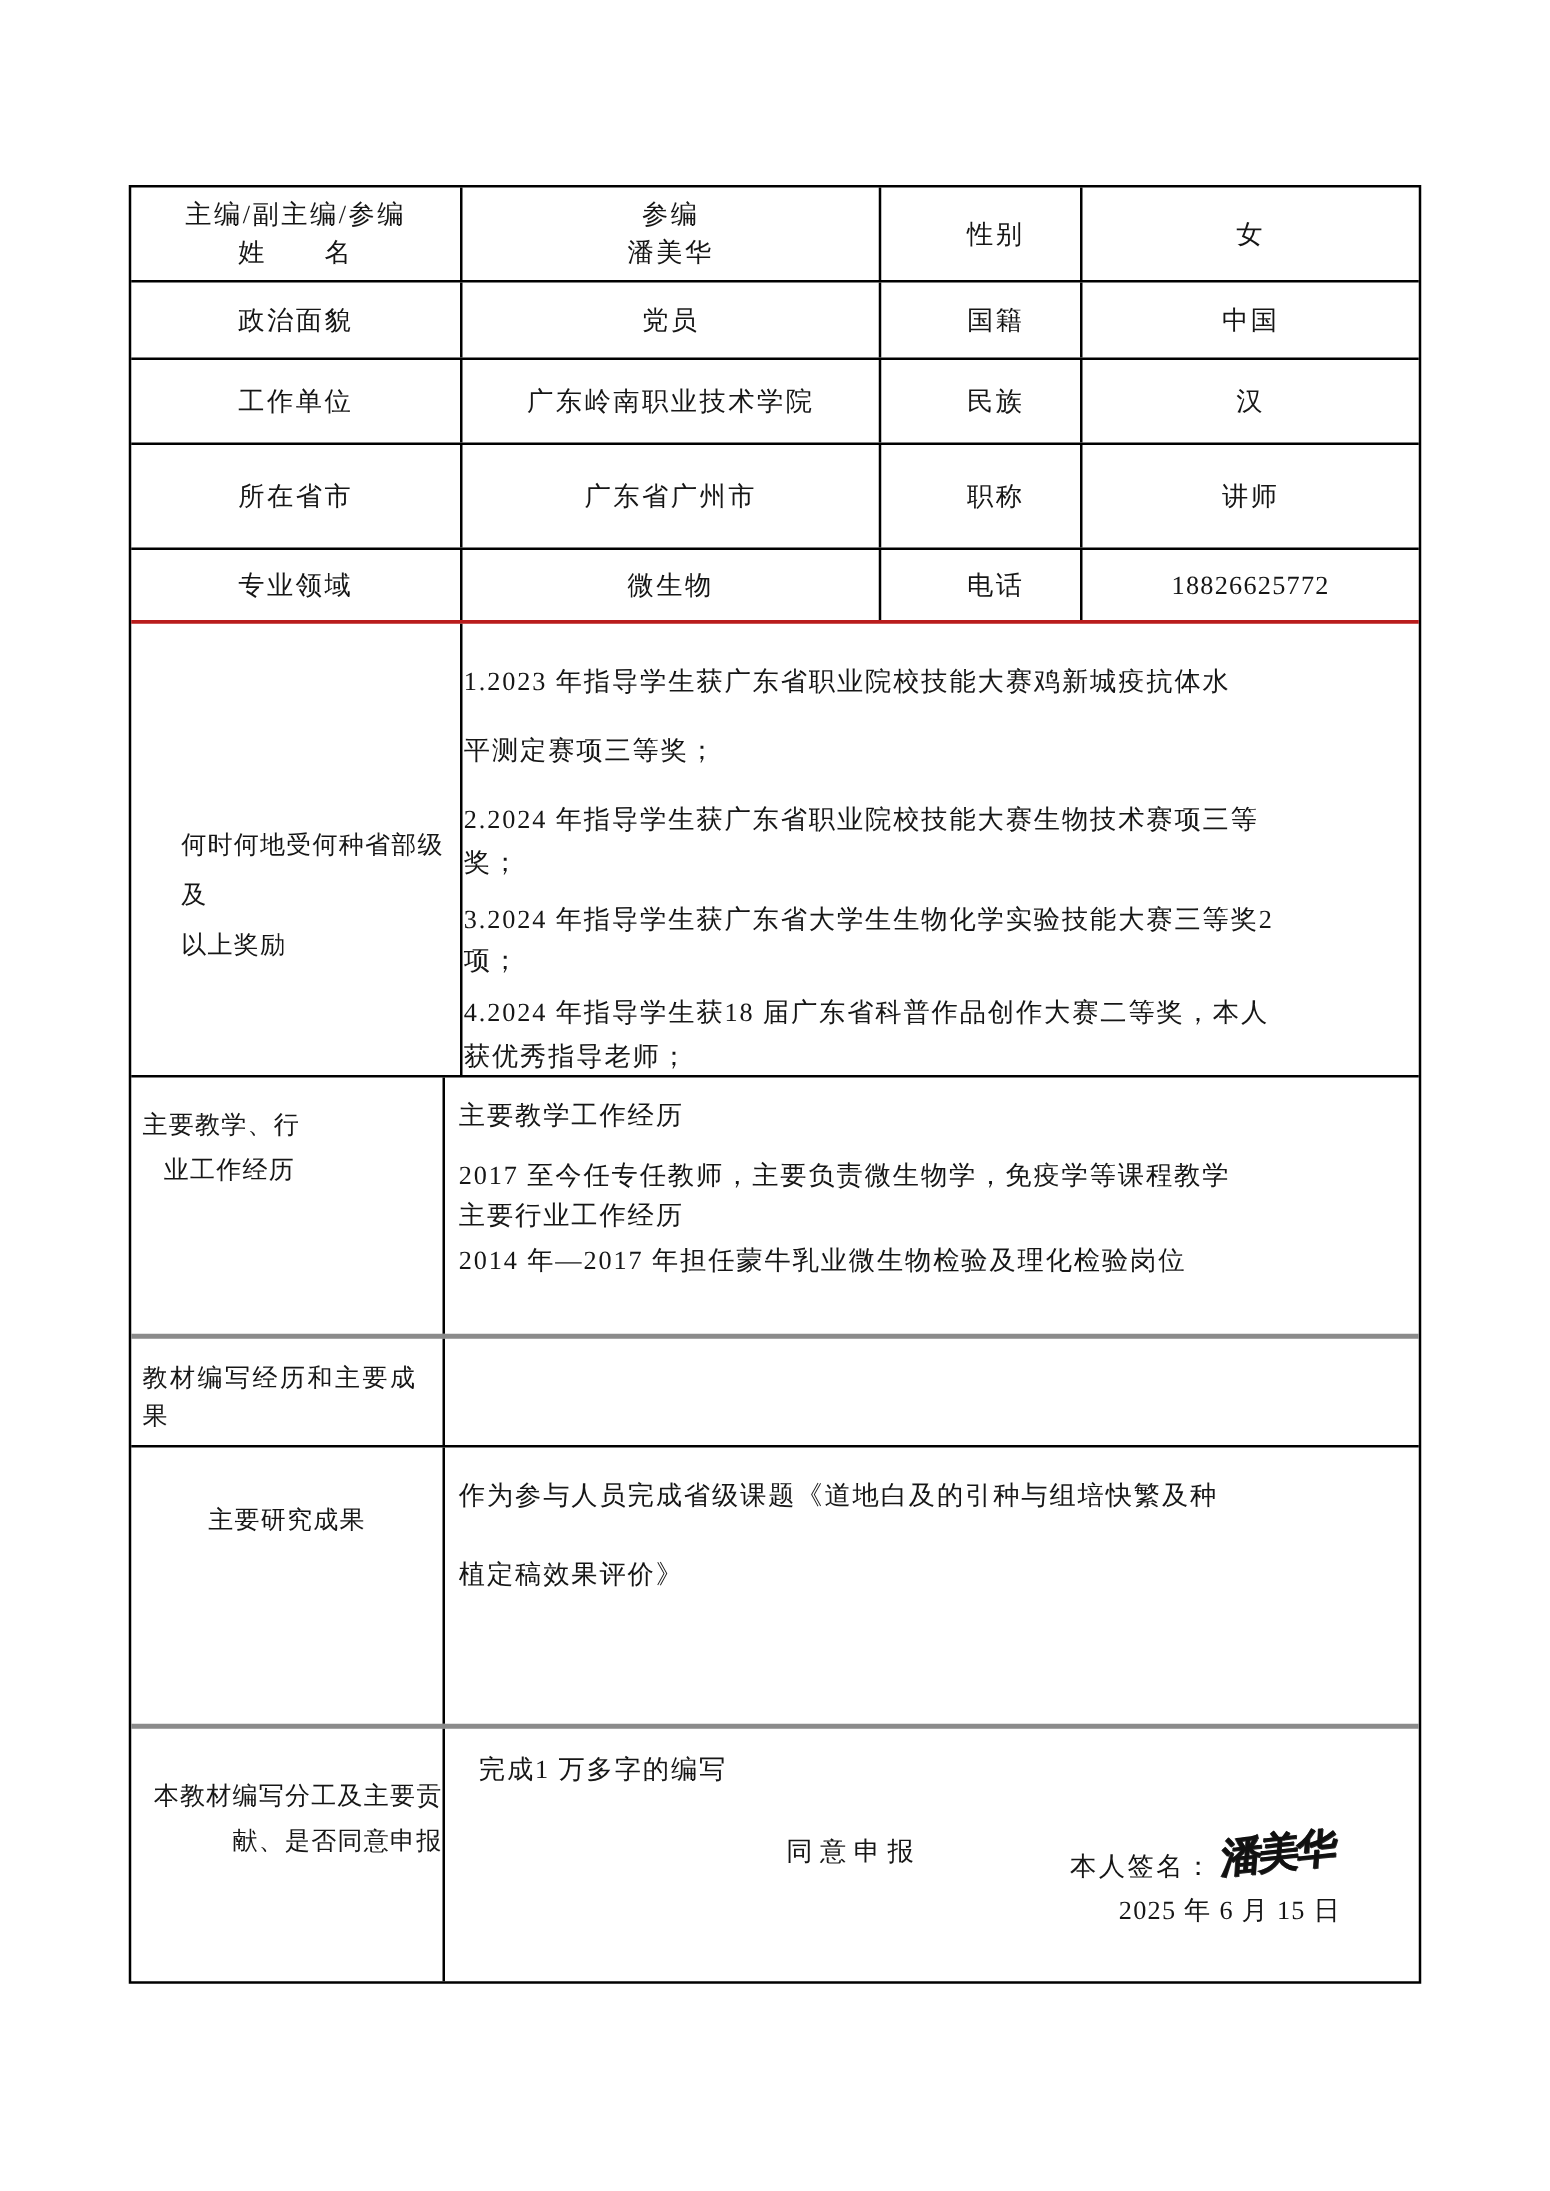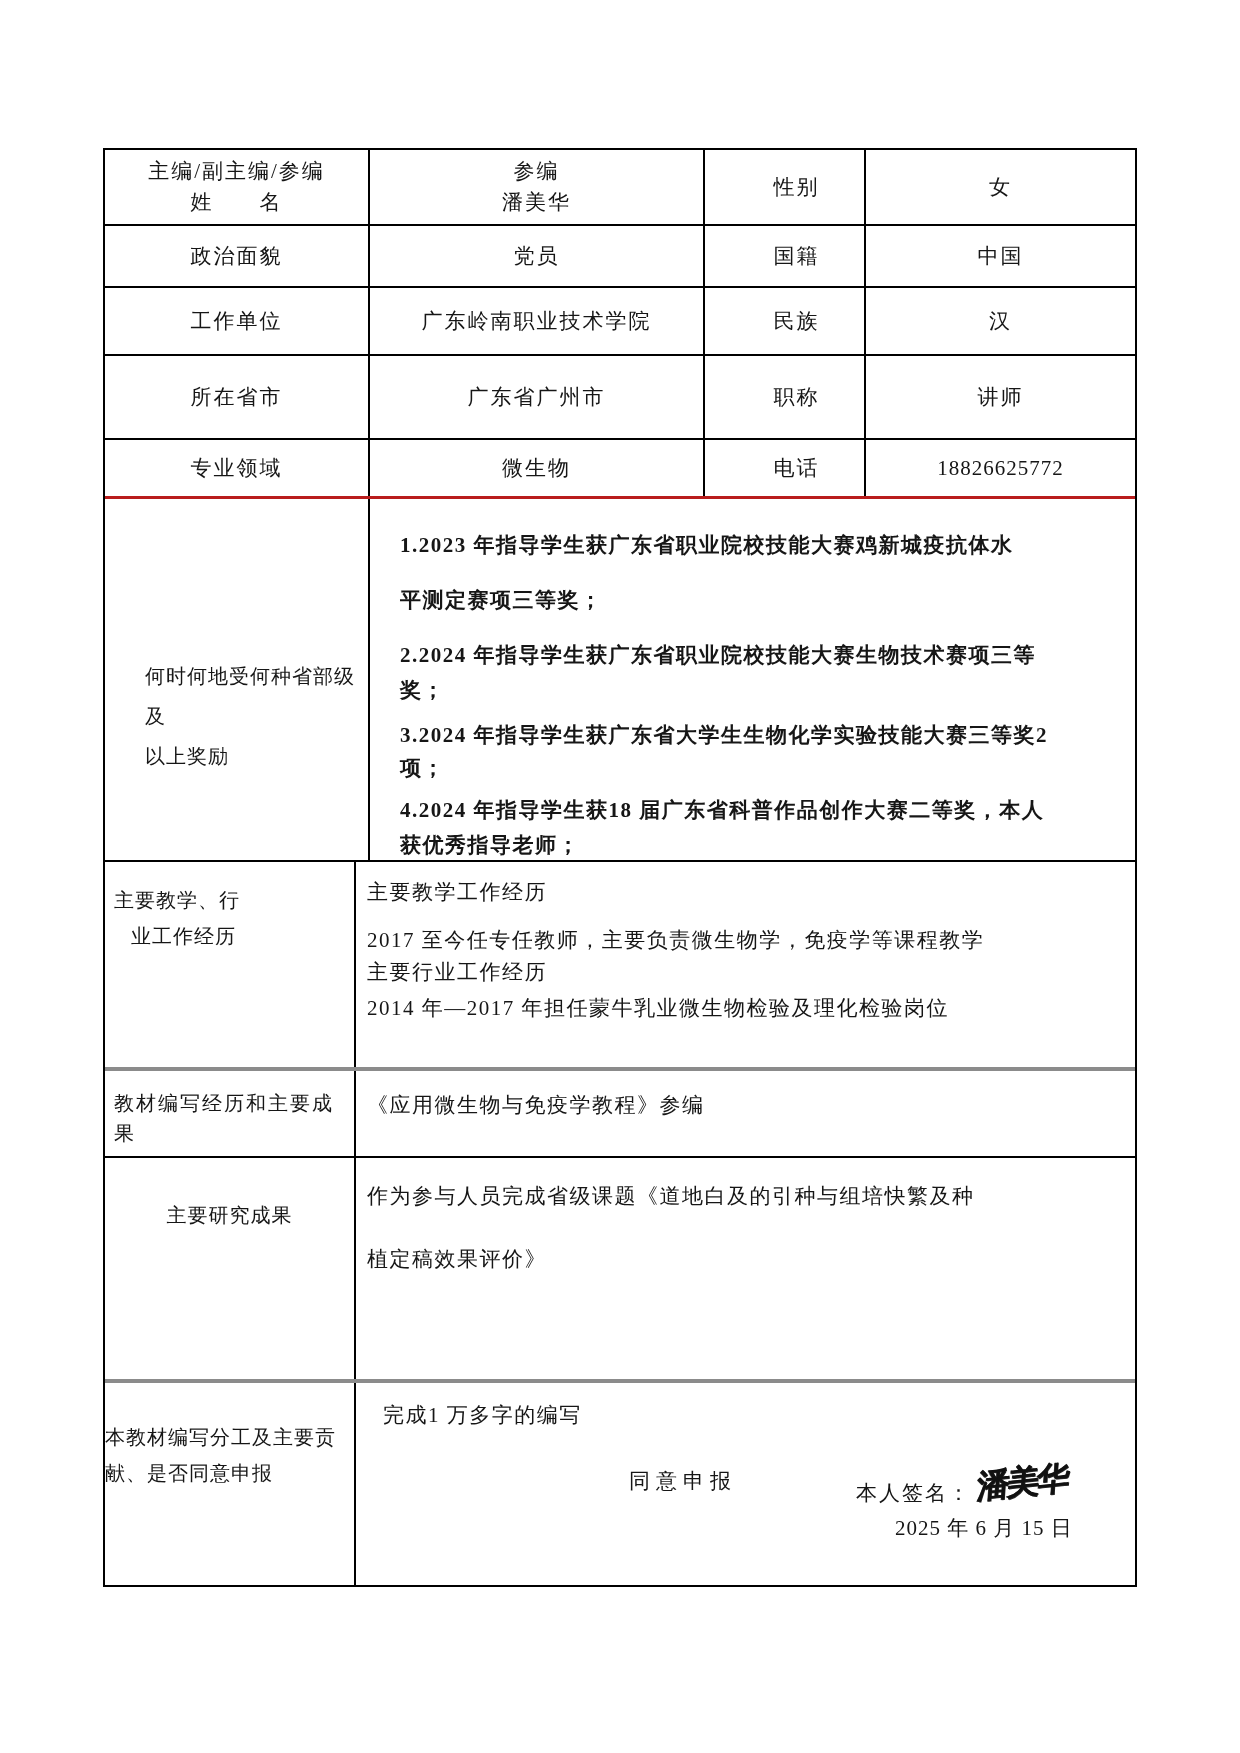--- a/index.html
+++ b/index.html
@@ -28,21 +28,21 @@
   .c1{width:265px;}
   .c2{width:335px;}
   .c3{width:161px;padding-left:24px;}
   .c4{flex:1;}
   
   .cl{width:251px;}
   .cr{flex:1;}
   .vcenter{display:flex;flex-direction:column;justify-content:center;align-items:center;text-align:center;}
   .fs{font-size:21px;letter-spacing:2px;line-height:31px;}
   .num{letter-spacing:1px;}
-  .award-line{font-size:21px;letter-spacing:1.5px;line-height:26px;padding-left:30px;white-space:nowrap;font-weight:bold;}
+  .award-line{font-size:21px;letter-spacing:1.5px;line-height:26px;padding-left:1px;white-space:nowrap;}
   .exp-line{font-size:21px;letter-spacing:1.5px;line-height:26px;padding-left:11px;white-space:nowrap;}
   .label-left{font-size:20px;letter-spacing:1px;}
   .sig{
     display:inline-block;
     font-size:33px;font-weight:bold;
     letter-spacing:-3px;
     transform:rotate(-6deg) skewX(-10deg);
     position:relative;top:-7px;margin-left:6px;
     text-shadow:0.6px 0.8px 0 #2a2a2a, -0.4px 0.3px 0 #444;
     color:#111;
@@ -165,40 +165,37 @@
       </div>
     </div>
 
     <div class="row" style="height:87px">
       <div class="cell cl">
         <div class="label-left" style="padding-top:17px;padding-left:9px;line-height:30px;letter-spacing:2px;">
           <div>教材编写经历和主要成</div>
           <div>果</div>
         </div>
       </div>
-      <div class="cell cr end">
-        <div class="exp-line" style="margin-top:21px">《应用微生物与免疫学教程》参编</div>
-      </div>
     </div>
 
     <div class="row gray-b" style="height:225px">
       <div class="cell cl">
         <div class="label-left" style="padding-top:44px;text-align:center;letter-spacing:1px;">
           <div>主要研究成果</div>
         </div>
       </div>
       <div class="cell cr end">
         <div class="exp-line" style="margin-top:25px">作为参与人员完成省级课题《道地白及的引种与组培快繁及种</div>
         <div class="exp-line" style="margin-top:37px">植定稿效果评价》</div>
       </div>
     </div>
 
     <div class="row last">
       <div class="cell cl">
-        <div class="label-left" style="padding-top:36px;text-align:left;line-height:36px;">
+        <div class="label-left" style="padding-top:36px;text-align:right;line-height:36px;">
           <div>本教材编写分工及主要贡</div>
           <div>献、是否同意申报</div>
         </div>
       </div>
       <div class="cell cr end">
         <div class="exp-line" style="position:absolute;top:19px;left:16px;">完成1 万多字的编写</div>
         <div style="position:absolute;top:84px;left:273px;font-size:21px;letter-spacing:6px;">同意申报</div>
         <div style="position:absolute;top:84px;left:500px;font-size:21px;letter-spacing:2px;white-space:nowrap;">
           <span>本人签名：</span><span class="sig">潘美华</span>
         </div>

